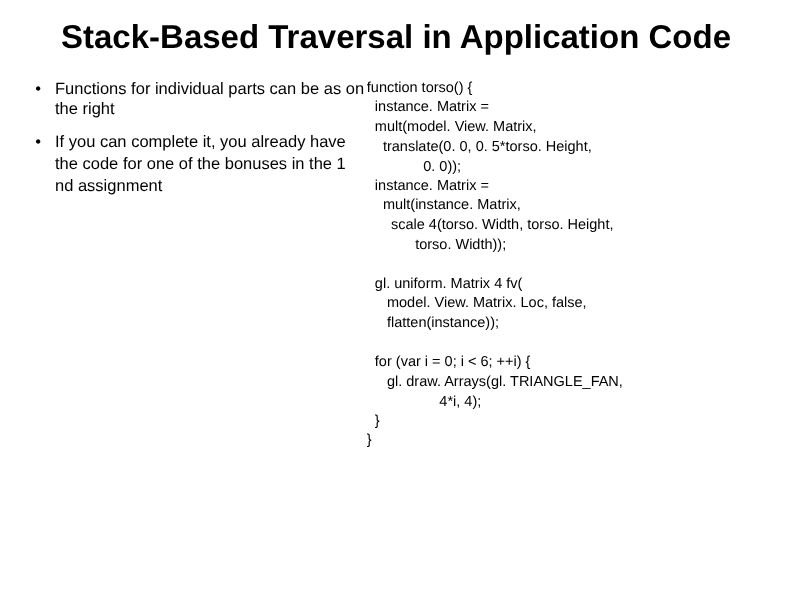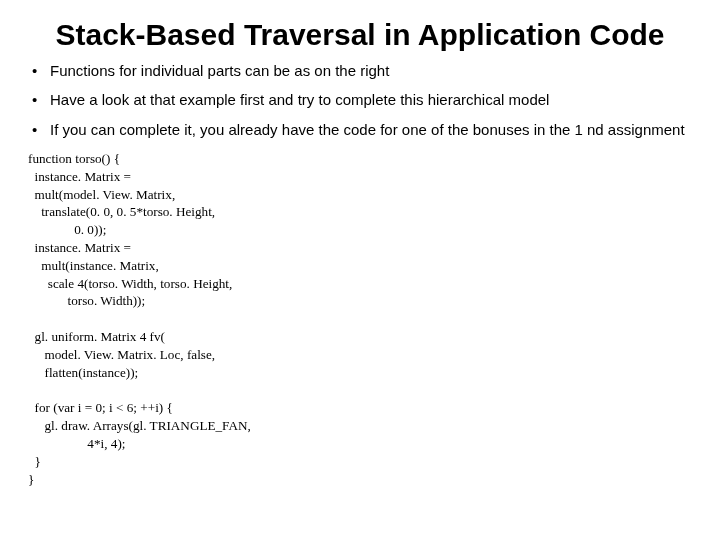--- a/index.html
+++ b/index.html
@@ -15,36 +15,36 @@
       padding: 18px 28px 18px 28px;
       box-sizing: border-box;
       width: 100%;
       height: 100%;
     }
     .title {
       font-size: 30px;
       font-weight: bold;
       text-align: center;
       line-height: 1.15;
-      margin-bottom: 8px;
+      margin-bottom: 18px;
     }
     .body-row {
       display: flex;
-      flex-direction: column;
+      flex-direction: row;
       gap: 0;
       justify-content: space-between;
     }
     .left-col {
       flex: 0 0 46%;
       font-size: 15px;
       line-height: 1.32;
     }
     .right-col {
       flex: 1;
-      font-family: Liberation Serif, serif;
+      font-family: Liberation Sans, sans-serif;
       font-size: 13.2px;
       line-height: 1.35;
       white-space: pre;
       overflow: visible;
     }
     ul.bullets {
       list-style: none;
       padding: 0;
       margin: 0;
     }
@@ -63,21 +63,20 @@
   </style>
 </head>
 <body>
 
 <div class="slide">
   <div class="title">Stack-Based Traversal in Application Code</div>
   <div class="body-row">
     <div class="left-col">
       <ul class="bullets">
         <li>Functions for individual parts can be as on the right</li>
-        <li>Have a look at that example first and try to complete this hierarchical model</li>
         <li>If you can complete it, you already have the code for one of the bonuses in the 1 nd assignment</li>
       </ul>
     </div>
     <div class="right-col">function torso() {
   instance. Matrix =
   mult(model. View. Matrix,
     translate(0. 0, 0. 5*torso. Height,
               0. 0));
   instance. Matrix =
     mult(instance. Matrix,

